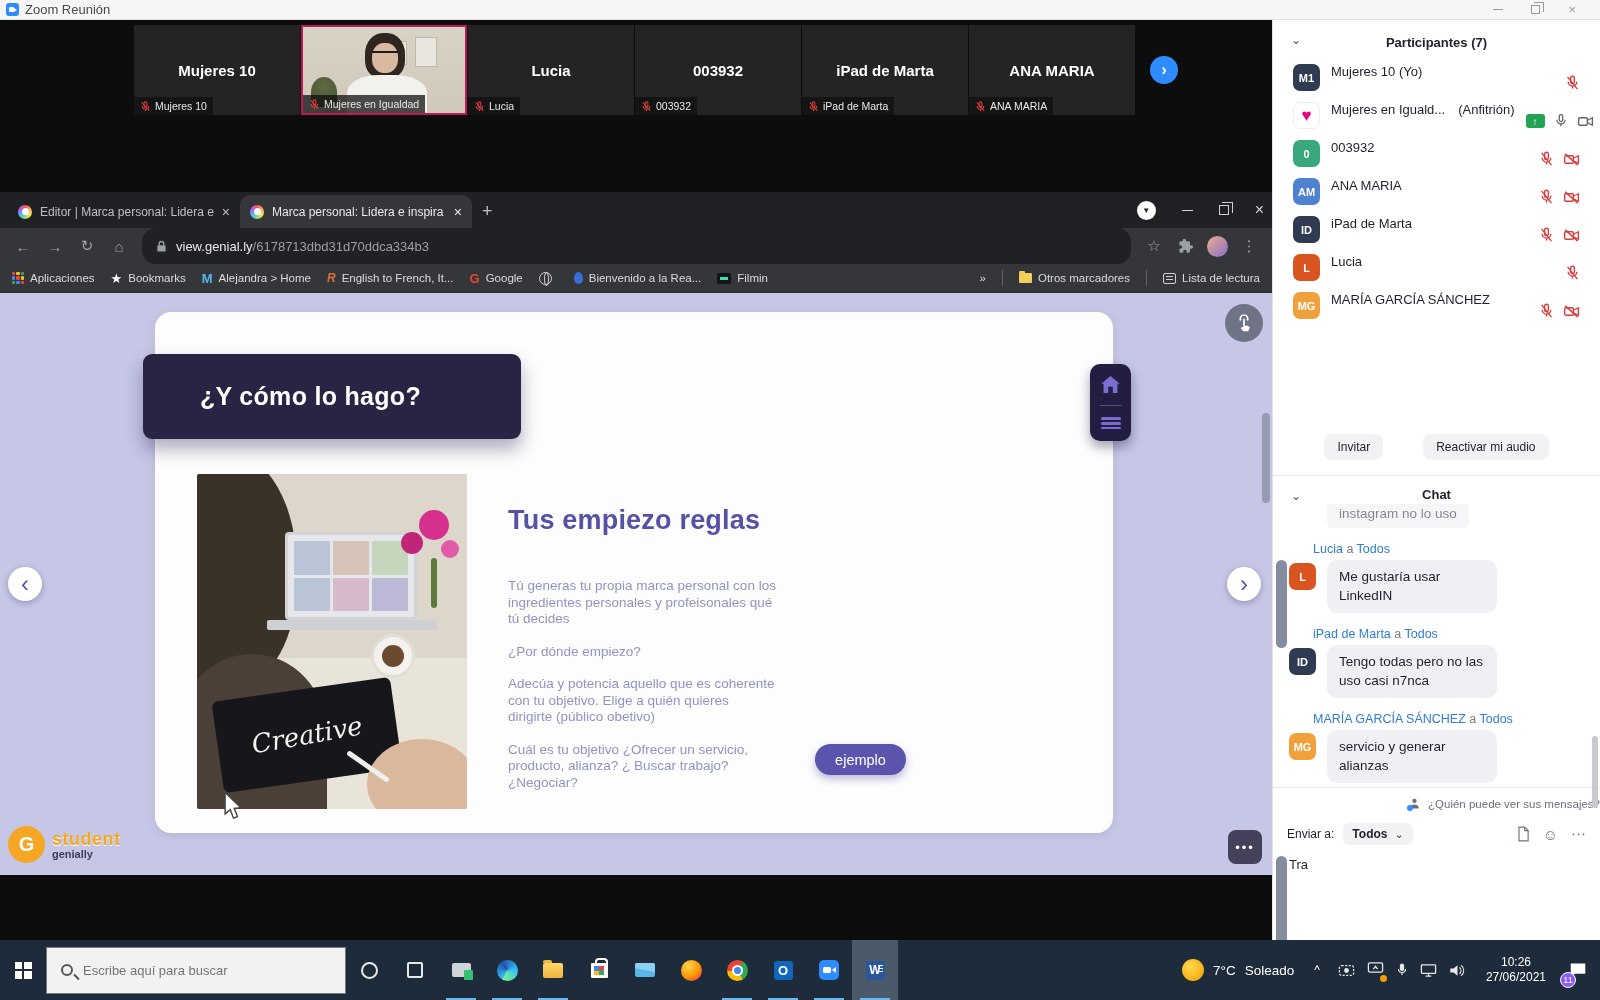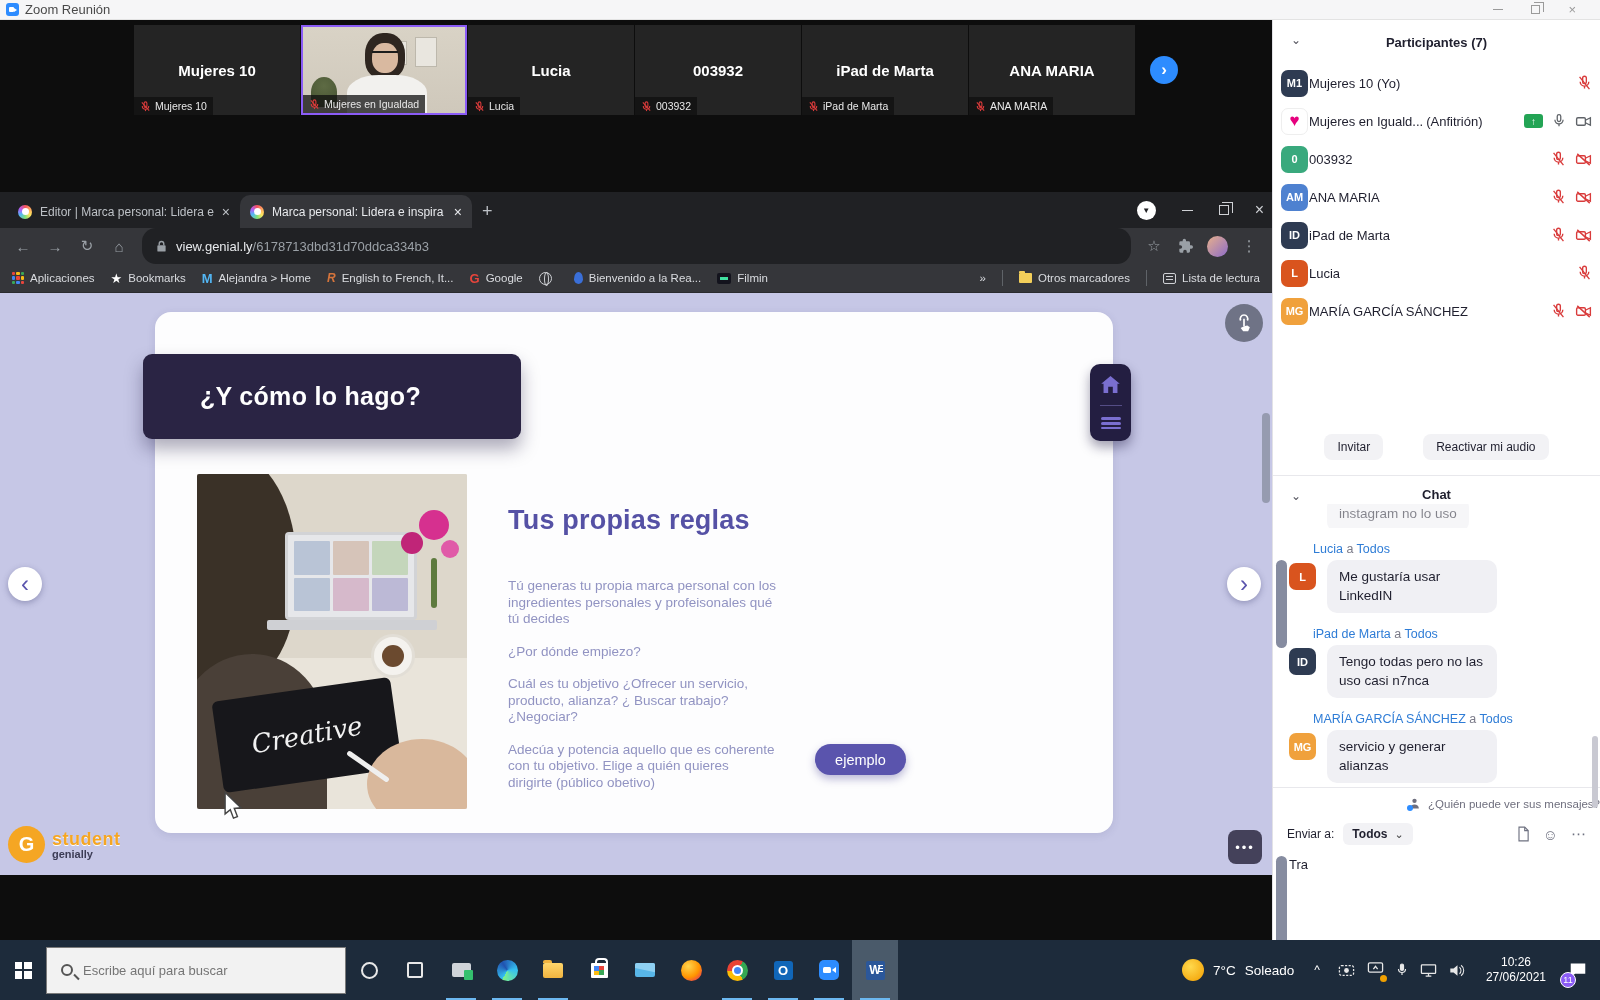--- a/index.html
+++ b/index.html
@@ -19,21 +19,21 @@
   .tb-close{color:#9a9a9a;font-size:13px;line-height:10px}
 
   
   .share{position:absolute;top:20px;left:0;width:1272px;height:920px;background:#0d0d0d}
 
   
   .strip{position:absolute;top:5px;left:134px;display:flex;gap:1px;align-items:center}
   .vt{position:relative;width:166px;height:90px;background:#242424;flex:none}
   .vt-name{position:absolute;inset:0;display:flex;align-items:center;justify-content:center;color:#fff;font-weight:bold;font-size:15px}
   .vt-label{position:absolute;left:0;bottom:0;background:rgba(15,15,15,.75);color:#e8e8e8;font-size:10.5px;padding:3px 6px;display:flex;gap:4px;align-items:center;white-space:nowrap}
-  .vt.video{border:2px solid #8b5cf6;background:#0c4a6e;overflow:hidden}
+  .vt.video{border:2px solid #be185d;background:#0c4a6e;overflow:hidden}
   .v-wall{position:absolute;inset:0;background:linear-gradient(#d9d3c6,#cfc8bb)}
   .v-frame1{position:absolute;right:28px;top:10px;width:22px;height:30px;background:#e9e6df;border:1px solid #bdb8ac}
   .v-frame2{position:absolute;right:58px;top:14px;width:14px;height:24px;background:#e9e6df;border:1px solid #bdb8ac}
   .v-plant{position:absolute;left:8px;bottom:6px;width:26px;height:30px;background:radial-gradient(circle at 50% 30%,#5e6b44,#43502f);border-radius:50% 50% 20% 20%}
   .v-head{position:absolute;left:62px;top:6px;width:40px;height:46px;background:#2f2620;border-radius:45% 45% 40% 40%}
   .v-face{position:absolute;left:69px;top:16px;width:26px;height:30px;background:#d9b9a0;border-radius:45%}
   .v-glasses{position:absolute;left:69px;top:24px;width:26px;height:7px;border-top:2px solid #1c1c1c}
   .v-body{position:absolute;left:44px;top:48px;width:80px;height:44px;background:#f2f1ee;border-radius:40% 40% 0 0}
   .next-btn{width:28px;height:28px;border-radius:50%;background:#2d8cff;color:#fff;display:flex;align-items:center;justify-content:center;font-size:17px;font-weight:bold;margin-left:14px;flex:none}
 
@@ -134,21 +134,21 @@
   .ph-tablet span{color:#f2f2f2;font-family:"DejaVu Serif",serif;font-style:italic;font-size:26px;transform:rotate(-2deg)}
   .ph-hand{position:absolute;right:-10px;bottom:-20px;width:110px;height:90px;background:#d9b89c;border-radius:50% 50% 0 50%}
   .ph-pen{position:absolute;right:74px;bottom:40px;width:50px;height:5px;background:#efefef;border-radius:3px;transform:rotate(35deg)}
   .cursor{position:absolute;left:222px;top:498px}
 
   
   .panel{position:absolute;top:20px;left:1272px;width:328px;height:920px;background:#fff;border-left:1px solid #e2e2e6}
   .p-header{position:relative;padding-top:15px;text-align:center;font-weight:bold;font-size:13px;color:#1f1f2e}
   .hdr-chev{position:absolute;left:18px;top:13px;color:#55555f;font-size:12px;font-weight:normal}
   .p-list{margin-top:14px}
-  .prow{display:flex;align-items:center;height:38px;padding:0 8px;gap:1px}
+  .prow{display:flex;height:38px;padding:0 20px;gap:11px}
   .pavatar{width:27px;height:27px;border-radius:7px;color:#fff;font-weight:bold;font-size:11px;display:flex;align-items:center;justify-content:center;flex:none}
   .pavatar.heart{background:#fff;border:1px solid #eee;color:#e6007e;font-size:17px}
   .pname{font-size:13px;color:#1f1f2e;white-space:nowrap}
   .psuffix{font-size:13px;color:#1f1f2e;margin-left:2px}
   .picons{margin-left:auto;display:flex;gap:9px;align-items:center}
   .share-badge{background:#23a455;color:#fff;border-radius:3px;font-size:10px;width:19px;height:14px;display:flex;align-items:center;justify-content:center;font-weight:bold}
   .p-actions{display:flex;justify-content:center;gap:40px;margin-top:104px}
   .pbtn{background:#f2f2f5;border-radius:8px;padding:6px 13px;font-size:12px;color:#1f1f2e}
   .pdivider{height:1px;background:#e8e8ec;margin-top:15px}
   .chat-header{position:relative;text-align:center;font-weight:bold;font-size:13px;color:#1f1f2e;padding-top:11px}
@@ -461,27 +461,27 @@
               <span>Creative</span>
             </span>
           <span class="ph-hand"></span>
           <span class="ph-pen"></span>
         </div>
 
         <div class="qbox">
           <span>¿Y cómo lo hago?</span>
         </div>
 
-        <div class="heading">Tus propias reglas</div>
+        <div class="heading">Tus empiezo reglas</div>
 
         <div class="colL">
           <p>Tú generas tu propia marca personal con los ingredientes personales y profeisonales qué tú decides</p>
           <p>¿Por dónde empiezo?</p>
+          <p>Adecúa y potencia aquello que es coherente con tu objetivo. Elige a quién quieres dirigirte (público obetivo)</p>
           <p>Cuál es tu objetivo ¿Ofrecer un servicio, producto, alianza? ¿ Buscar trabajo? ¿Negociar?</p>
-          <p>Adecúa y potencia aquello que es coherente con tu objetivo. Elige a quién quieres dirigirte (público obetivo)</p>
         </div>
 
         <div class="btn-ej">ejemplo</div>
 
         <div class="navpill">
           <svg width="19" height="17" viewBox="0 0 24 22" fill="#7a6fd0">
               <path d="M12 0 24 10h-3v12h-6v-8h-6v8H3V10H0z"></path>
             </svg>
           <span class="sep"></span>
           <span class="hamb">

